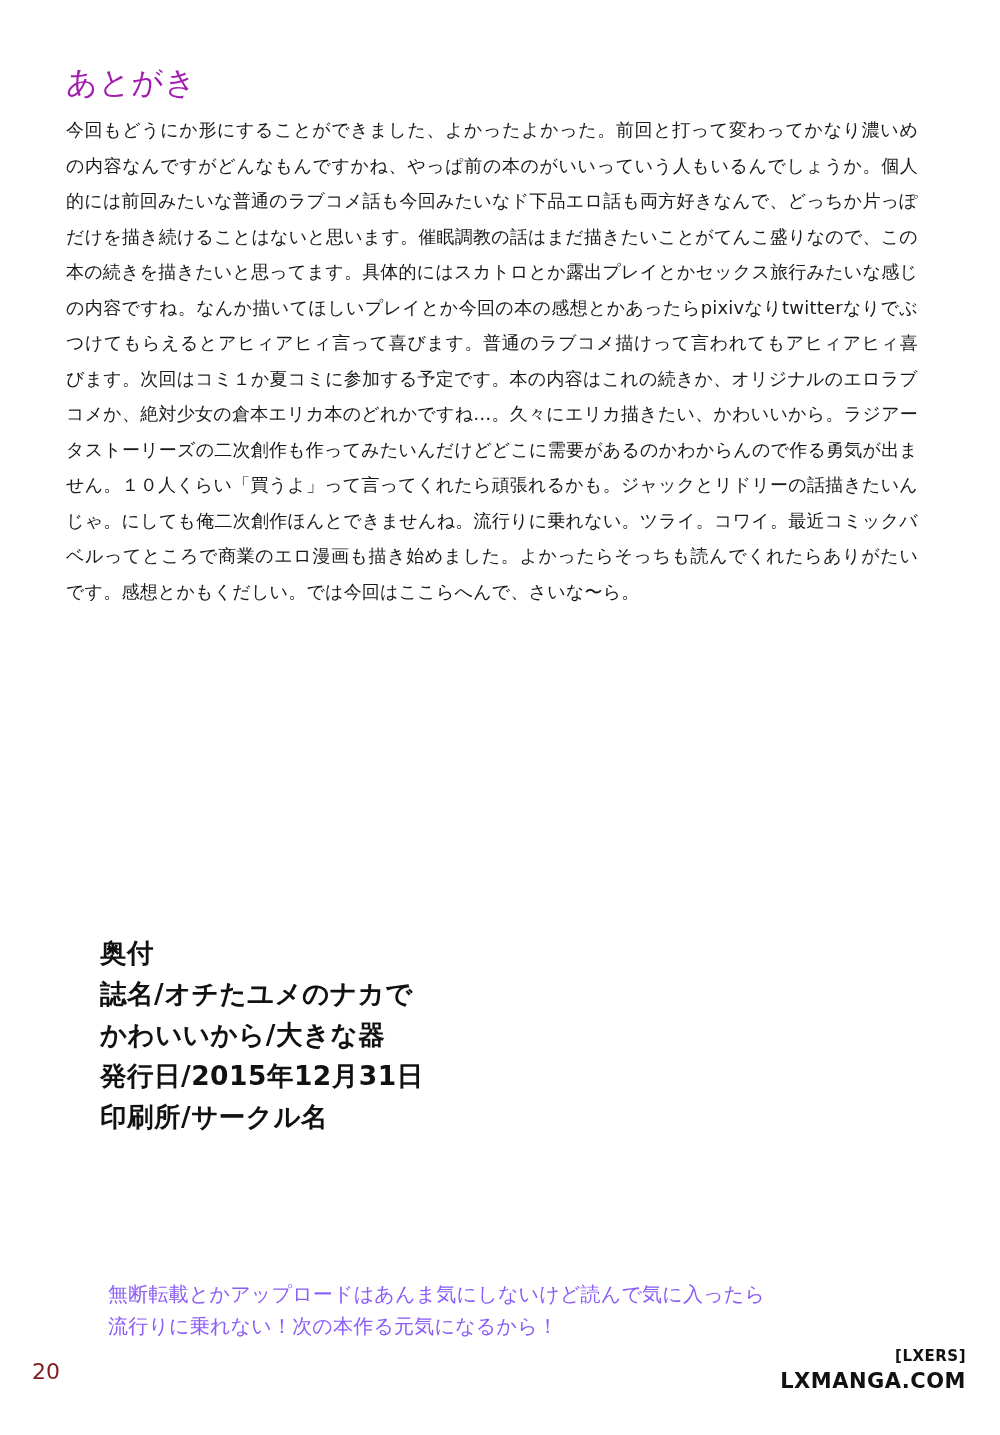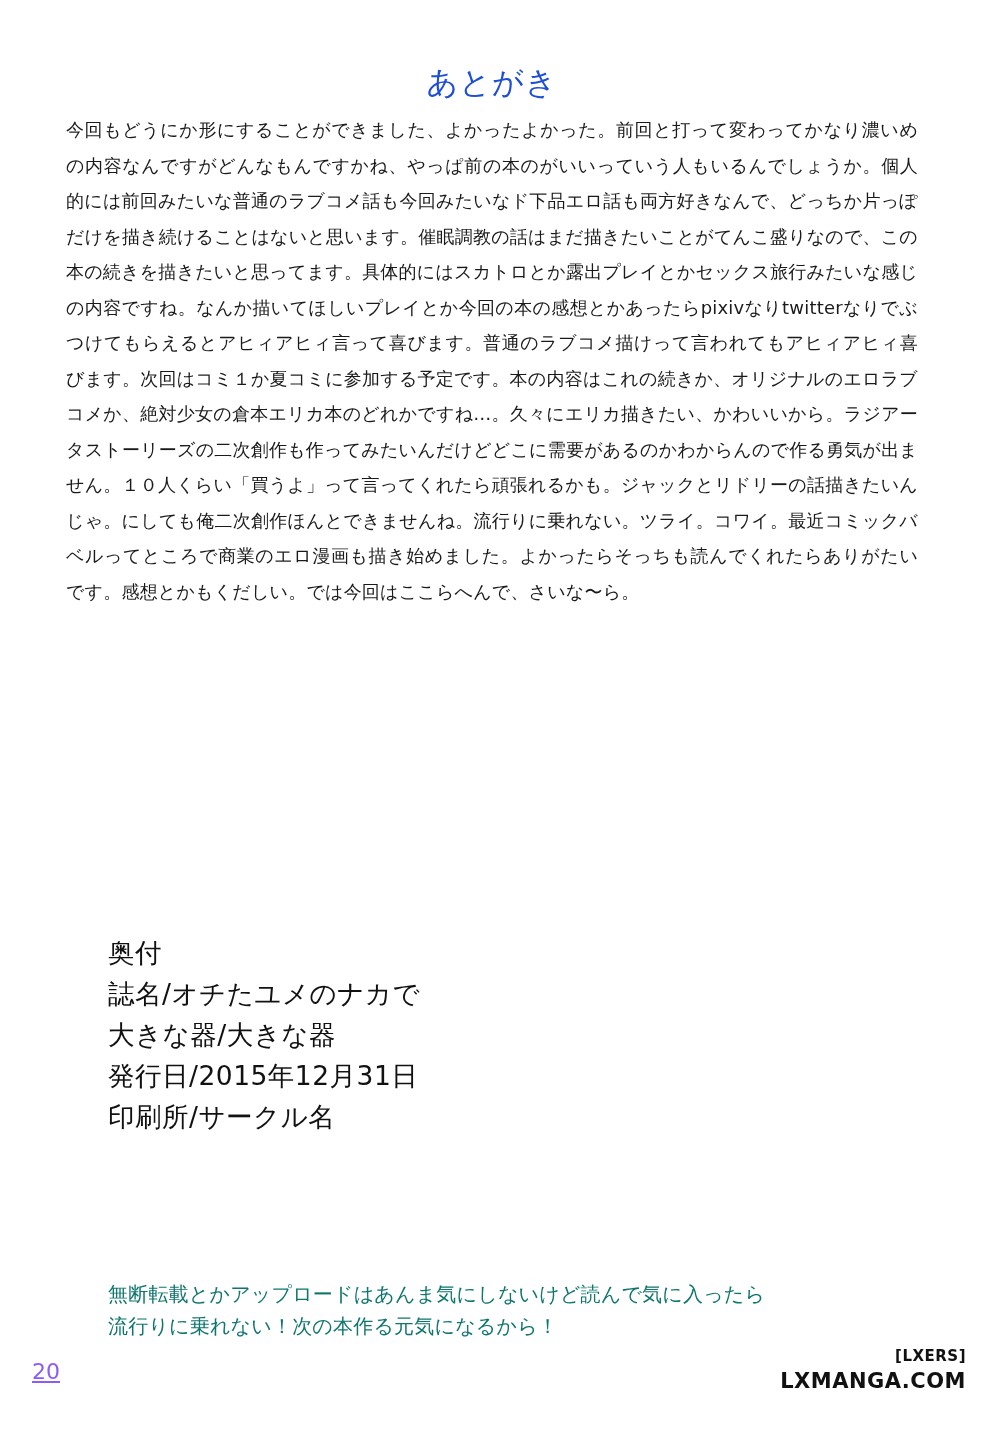--- a/index.html
+++ b/index.html
@@ -23,72 +23,71 @@
     left: 66px;
     top: 62px;
     width: 852px;
   }
   .afterword-title {
     font-size: 31px;
     line-height: 40px;
     font-weight: 400;
     letter-spacing: 1px;
     margin: 0 0 10px 0;
-    color: #1d4ed8;
-    text-align: center;
+    color: #a21caf;
   }
   .afterword-body p {
     margin: 0;
     font-size: 18px;
     line-height: 35.5px;
     letter-spacing: 0.2px;
     color: #1a1a1a;
     text-align: justify;
     text-justify: inter-character;
   }
 
   
   .colophon {
     position: absolute;
-    left: 108px;
+    left: 100px;
     top: 932px;
     width: 800px;
+    font-weight: bold;
   }
   .colophon-line {
     font-size: 26.5px;
     line-height: 41px;
     letter-spacing: 0.5px;
     color: #111;
     white-space: nowrap;
   }
 
   
   .notice {
     position: absolute;
     left: 108px;
     top: 1278px;
     width: 800px;
   }
   .notice-line {
     font-size: 20px;
     line-height: 32px;
     letter-spacing: 0.2px;
-    color: #0f766e;
+    color: #8b5cf6;
     white-space: nowrap;
   }
 
   
   .page-number {
     position: absolute;
     left: 32px;
     top: 1359px;
     font-size: 22px;
     line-height: 26px;
-    color: #8b5cf6;
-    text-decoration: underline;
+    color: #7f1d1d;
   }
 
   
   .watermark {
     position: absolute;
     right: 34px;
     top: 1344px;
     text-align: right;
     color: #111;
   }
@@ -115,21 +114,21 @@
   <section class="afterword">
     <h1 class="afterword-title">あとがき</h1>
     <div class="afterword-body">
       <p>今回もどうにか形にすることができました、よかったよかった。前回と打って変わってかなり濃いめの内容なんですがどんなもんですかね、やっぱ前の本のがいいっていう人もいるんでしょうか。個人的には前回みたいな普通のラブコメ話も今回みたいなド下品エロ話も両方好きなんで、どっちか片っぽだけを描き続けることはないと思います。催眠調教の話はまだ描きたいことがてんこ盛りなので、この本の続きを描きたいと思ってます。具体的にはスカトロとか露出プレイとかセックス旅行みたいな感じの内容ですね。なんか描いてほしいプレイとか今回の本の感想とかあったらpixivなりtwitterなりでぶつけてもらえるとアヒィアヒィ言って喜びます。普通のラブコメ描けって言われてもアヒィアヒィ喜びます。次回はコミ１か夏コミに参加する予定です。本の内容はこれの続きか、オリジナルのエロラブコメか、絶対少女の倉本エリカ本のどれかですね…。久々にエリカ描きたい、かわいいから。ラジアータストーリーズの二次創作も作ってみたいんだけどどこに需要があるのかわからんので作る勇気が出ません。１０人くらい「買うよ」って言ってくれたら頑張れるかも。ジャックとリドリーの話描きたいんじゃ。にしても俺二次創作ほんとできませんね。流行りに乗れない。ツライ。コワイ。最近コミックバベルってところで商業のエロ漫画も描き始めました。よかったらそっちも読んでくれたらありがたいです。感想とかもくだしい。では今回はここらへんで、さいな〜ら。</p>
     </div>
   </section>
 
   <section class="colophon">
     <div class="colophon-line">奥付</div>
     <div class="colophon-line">誌名/オチたユメのナカで</div>
-    <div class="colophon-line">大きな器/大きな器</div>
+    <div class="colophon-line">かわいいから/大きな器</div>
     <div class="colophon-line">発行日/2015年12月31日</div>
     <div class="colophon-line">印刷所/サークル名</div>
   </section>
 
   <section class="notice">
     <div class="notice-line">無断転載とかアップロードはあんま気にしないけど読んで気に入ったら</div>
     <div class="notice-line">流行りに乗れない！次の本作る元気になるから！</div>
   </section>
 
   <div class="page-number">20</div>

